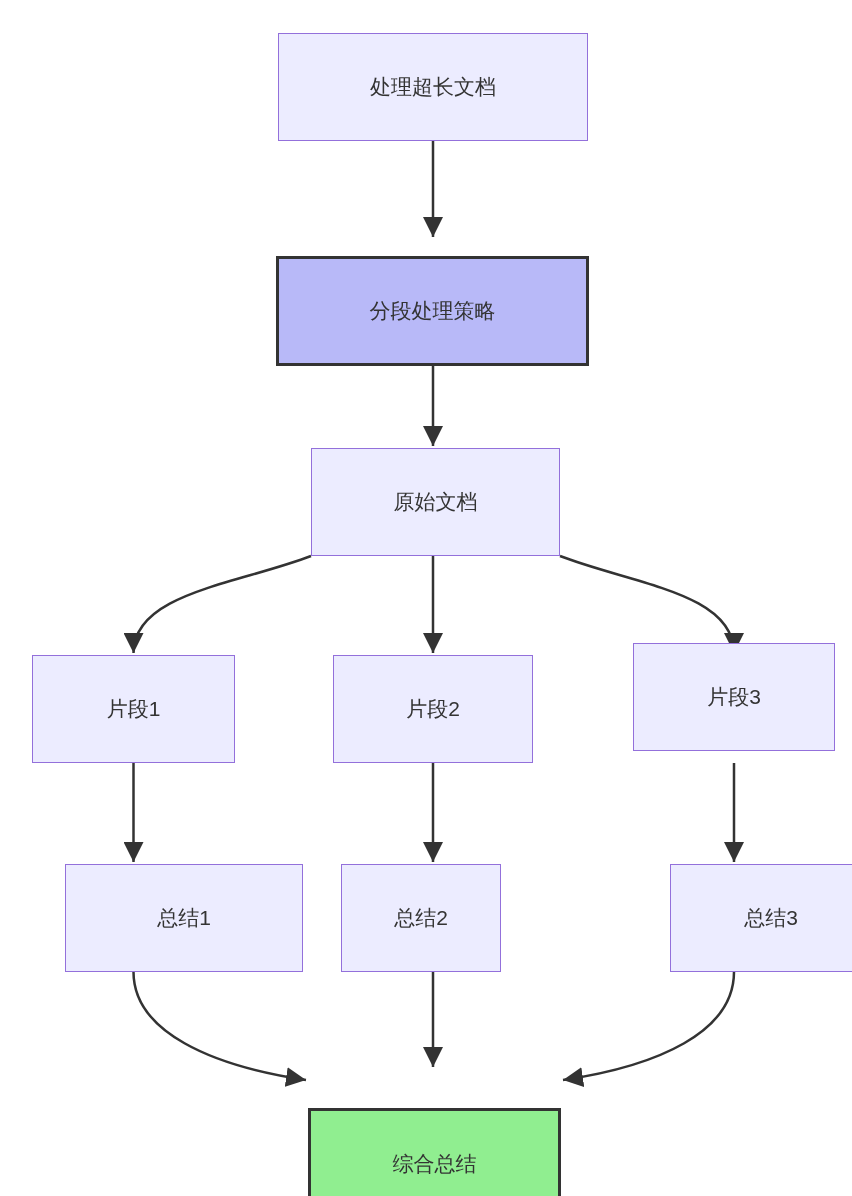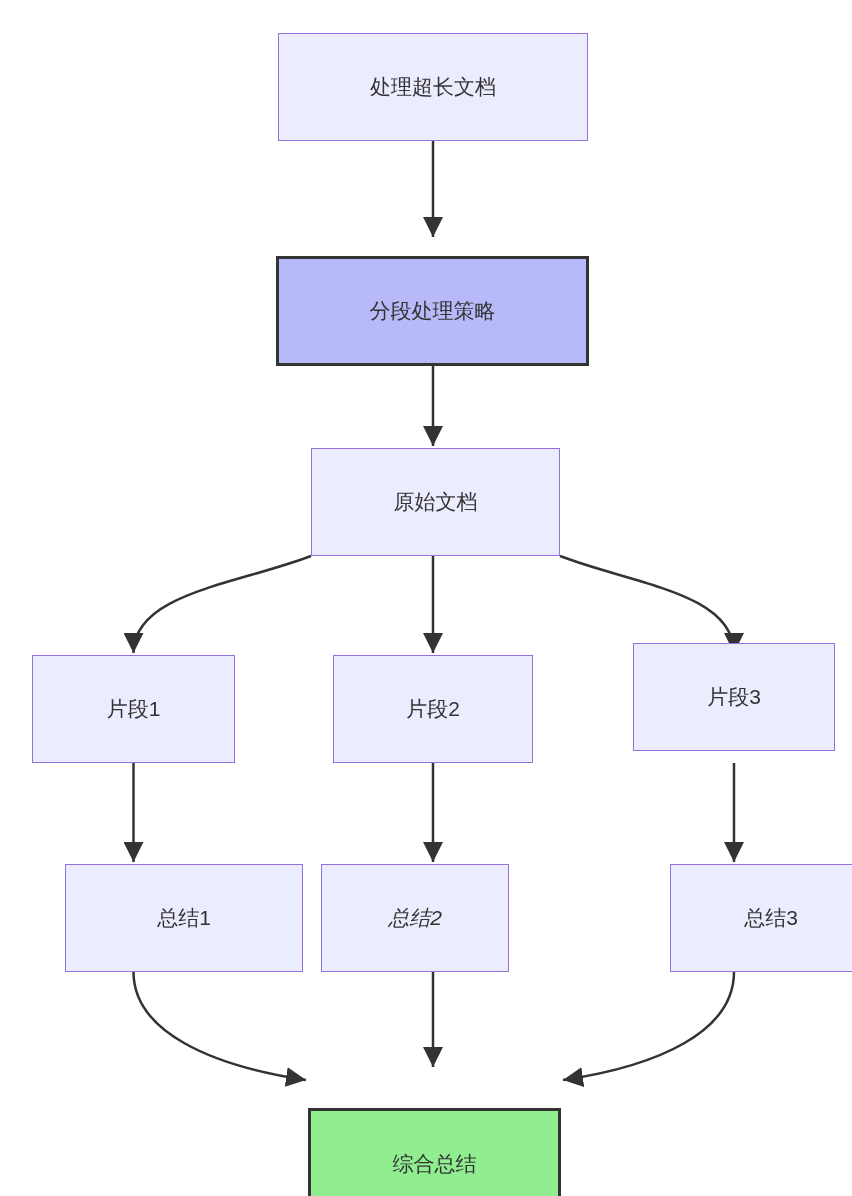--- a/index.html
+++ b/index.html
@@ -50,21 +50,21 @@
     margin-top: 39px;
   }
   
   .node-a  { left: 278px; top: 33px;   width: 310px; height: 108px; }
   .node-b  { left: 276px; top: 256px;  width: 313px; height: 110px; }
   .node-c  { left: 311px; top: 448px;  width: 249px; height: 108px; }
   .node-d1 { left: 32px;  top: 655px;  width: 203px; height: 108px; }
   .node-d2 { left: 333px; top: 655px;  width: 200px; height: 108px; justify-content: center; }
   .node-d3 { left: 633px; top: 643px;  width: 202px; height: 108px; }
   .node-e1 { left: 32px;  top: 864px;  width: 238px; height: 108px; margin-left: 33px; }
-  .node-e2 { left: 321px; top: 864px;  width: 188px; height: 108px; font-style: italic; }
+  .node-e2 { left: 341px; top: 864px;  width: 160px; height: 108px; }
   .node-e3 { left: 670px; top: 864px;  width: 202px; height: 108px; }
   .node-f  { left: 308px; top: 1069px; width: 253px; height: 111px; }
 </style>
 </head>
 <body>
 
 <div class="canvas">
 
   <svg class="edges-layer" viewBox="0 0 852 1196" xmlns="http://www.w3.org/2000/svg">
     <defs>

